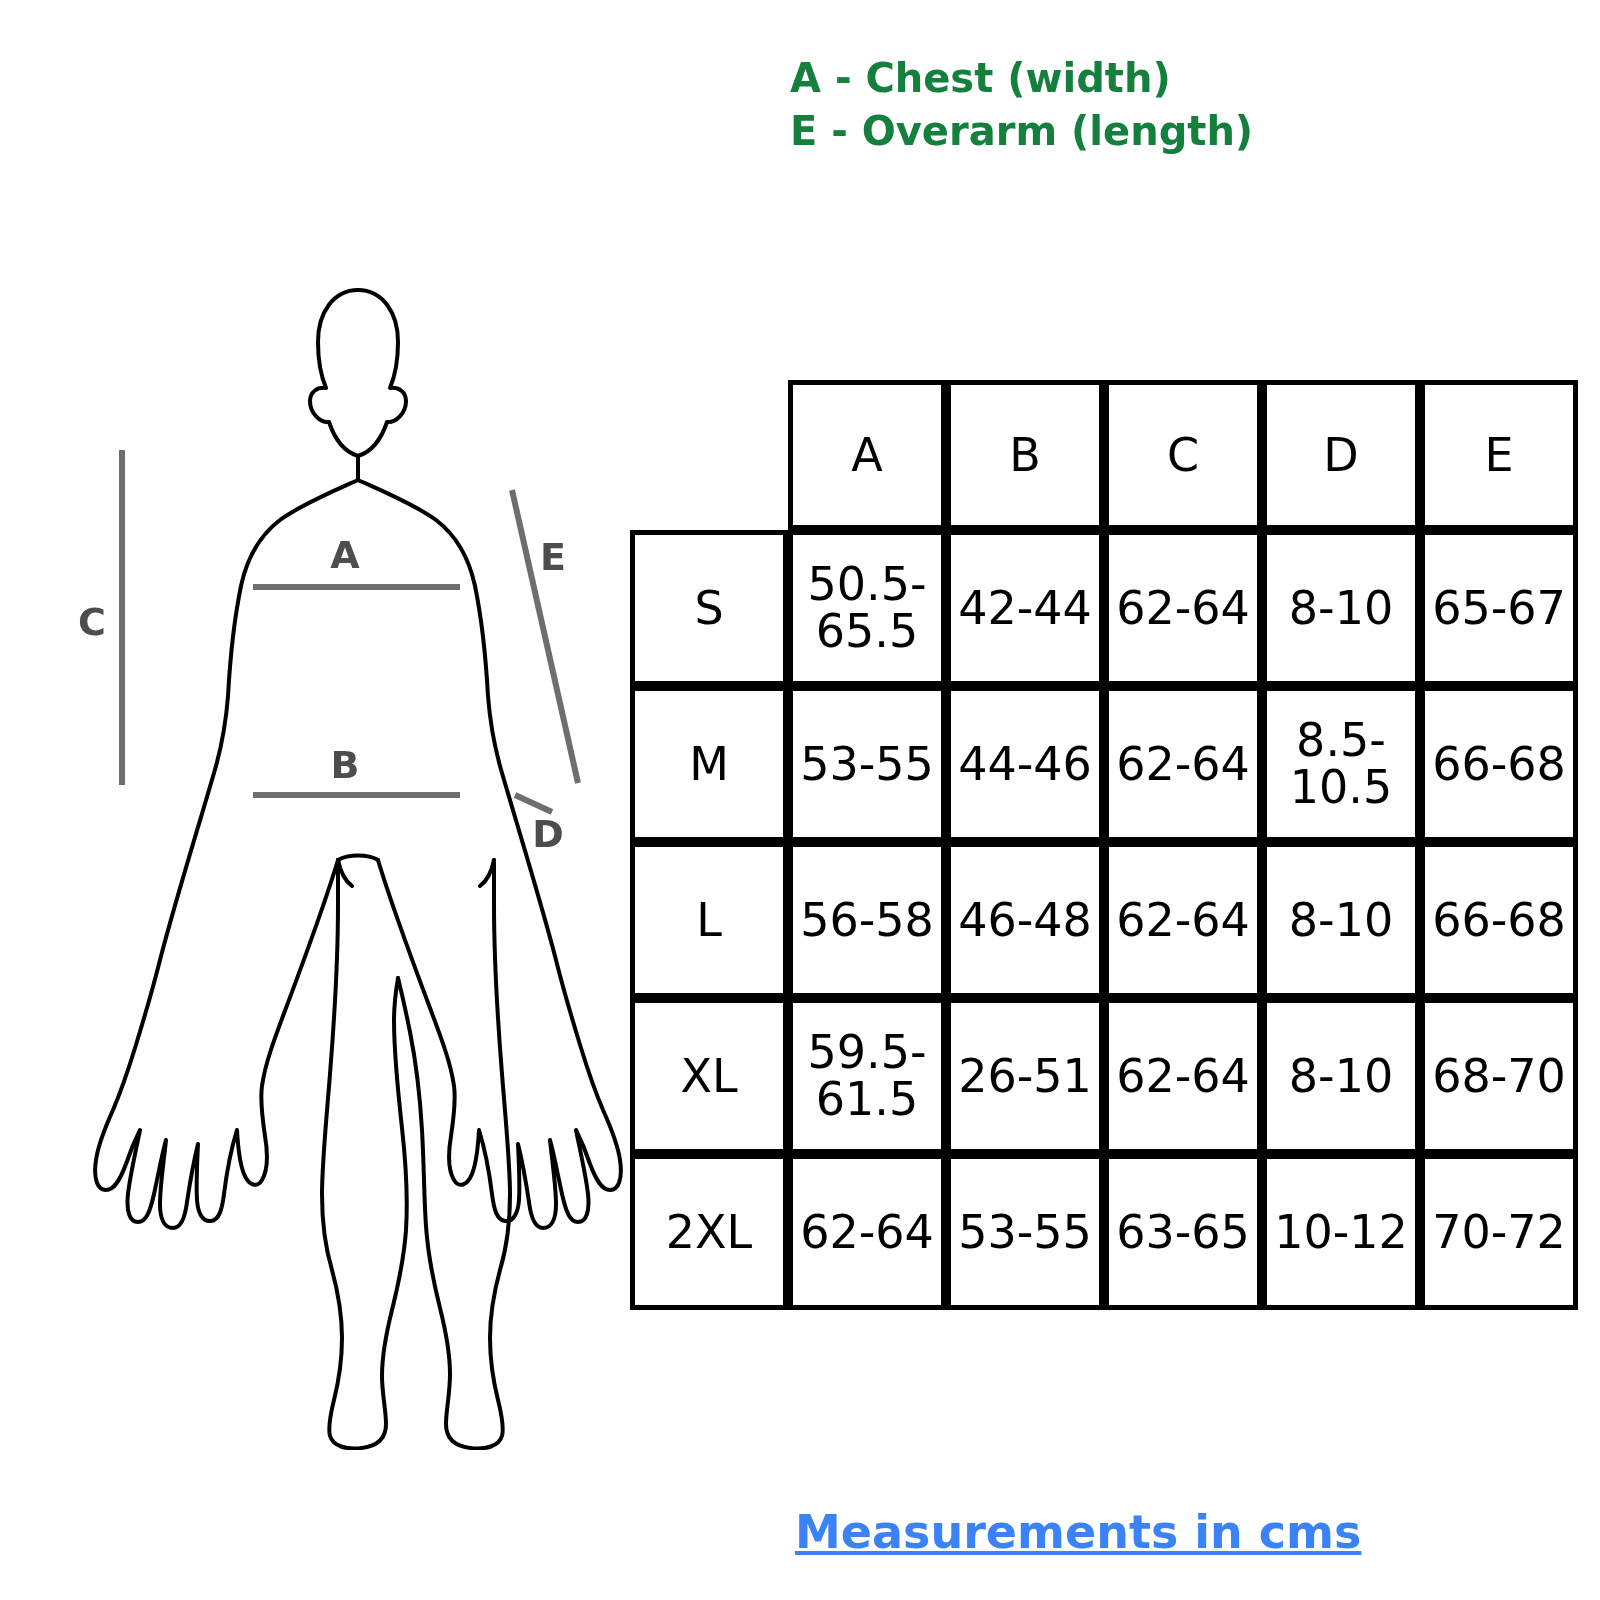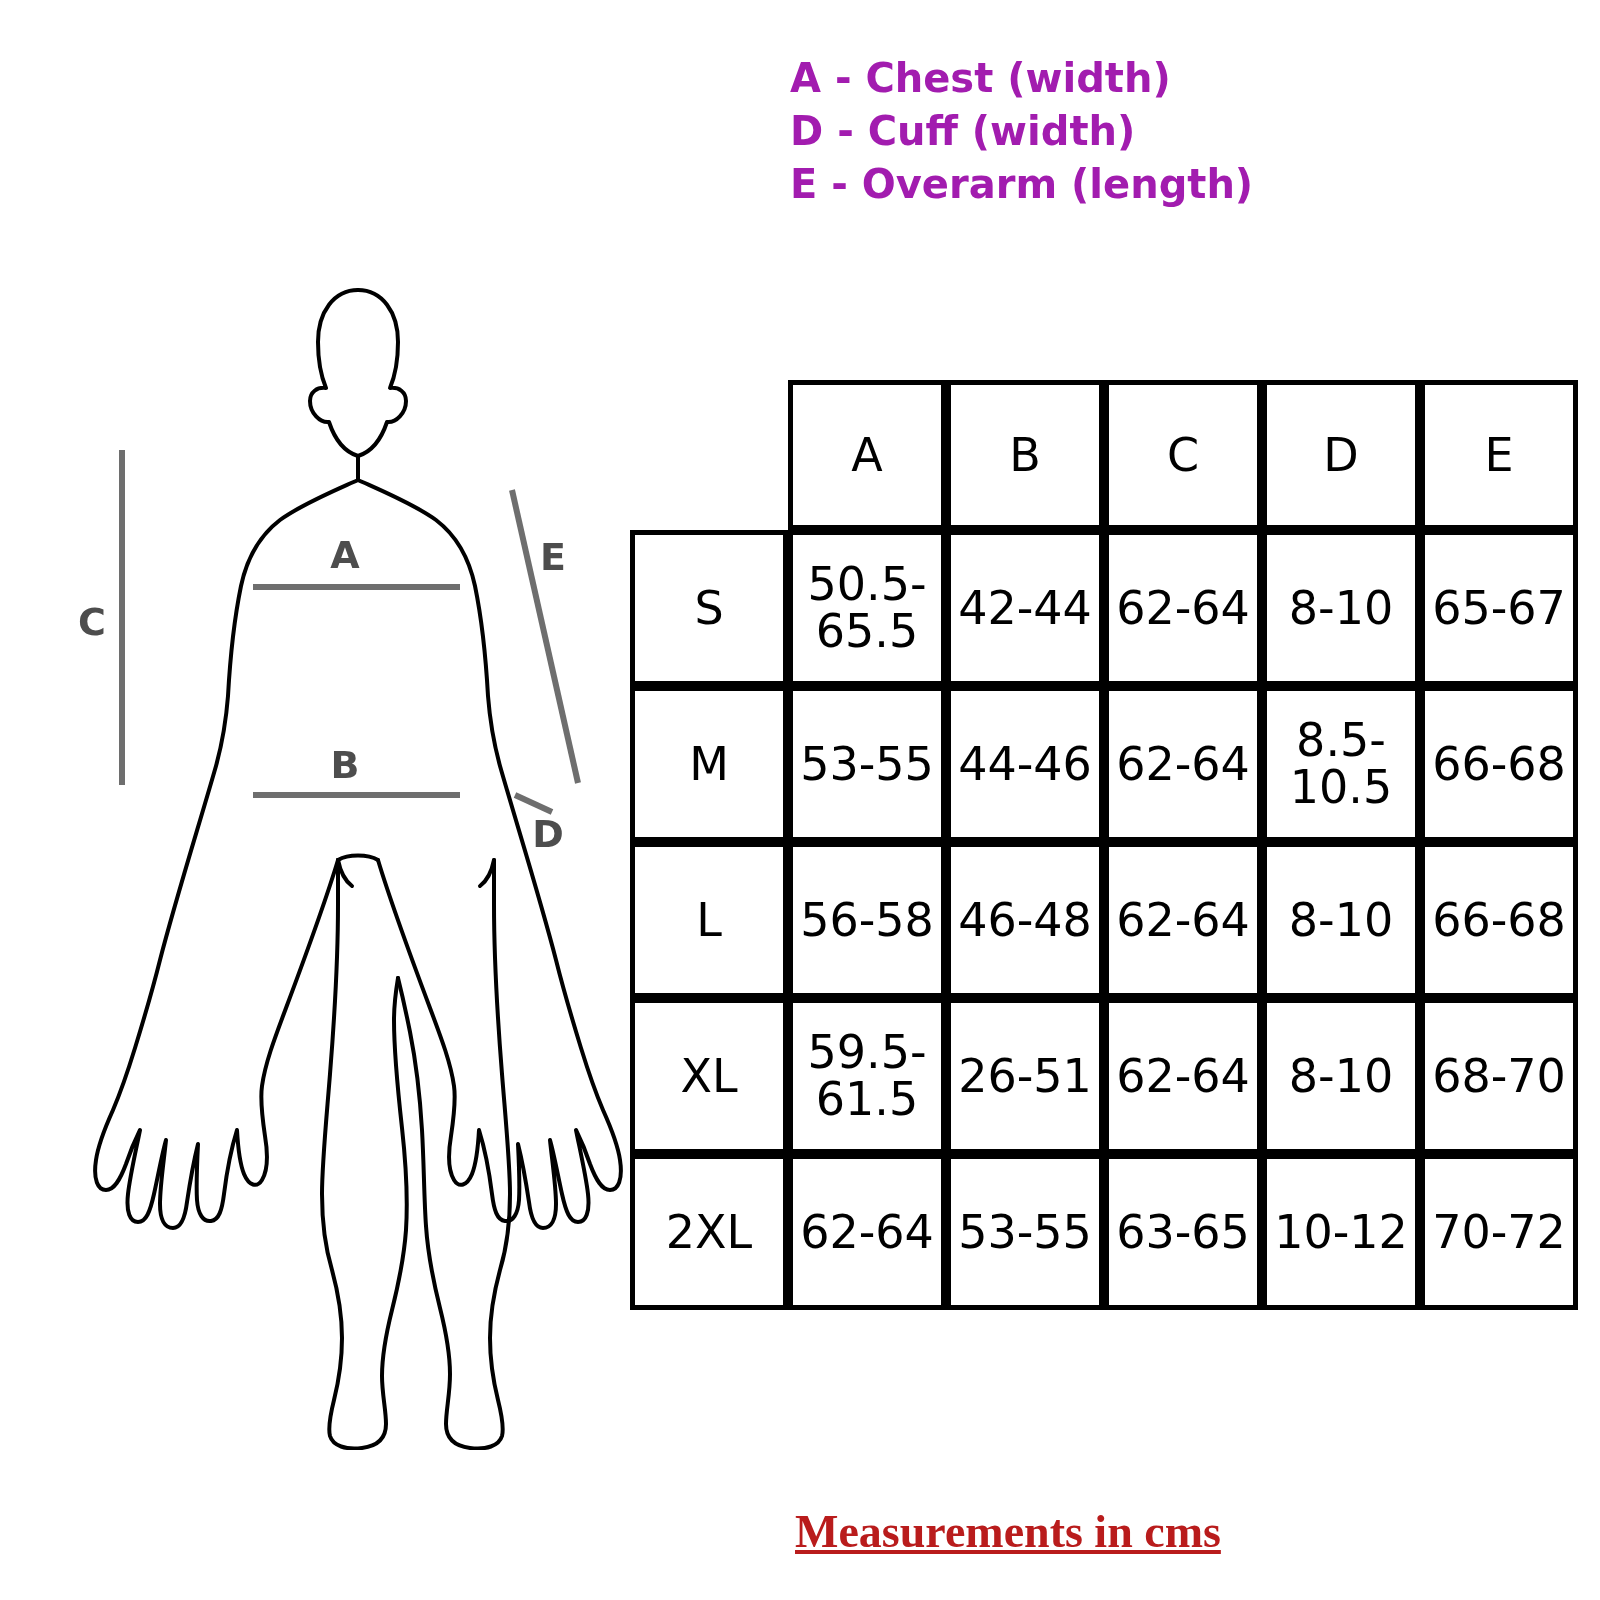--- a/index.html
+++ b/index.html
@@ -18,21 +18,21 @@
   
   #legend {
     position: absolute;
     left: 790px;
     top: 52px;
     width: 700px;
   }
   .legend-line {
     font-size: 40px;
     font-weight: bold;
-    color: #a21caf;
+    color: #15803d;
     line-height: 1.33;
     white-space: nowrap;
   }
 
   
   #figure-panel {
     position: absolute;
     left: 40px;
     top: 250px;
     width: 640px;
@@ -81,40 +81,38 @@
     height: 146px;
   }
 
   
   #footer-note {
     position: absolute;
     left: 795px;
     top: 1505px;
     font-size: 46px;
     font-weight: bold;
-    color: #b91c1c;
+    color: #3b82f6;
     text-decoration: underline;
     white-space: nowrap;
-    font-family: Liberation Serif, serif;
   }
 
   
   .fig-label {
     font-family: "DejaVu Sans", sans-serif;
     font-size: 38px;
     font-weight: bold;
     fill: #4d4d4d;
   }
 </style>
 </head>
 <body>
 
 <div id="legend">
   <div class="legend-line">A - Chest (width)</div>
-  <div class="legend-line">D - Cuff (width)</div>
   <div class="legend-line">E - Overarm (length)</div>
 </div>
 
 <div id="figure-panel">
   <svg id="figure-svg" width="640" height="1200" viewBox="0 0 640 1200">
 
     <path d="M305 45
              C 282 48 268 72 268 100
              C 268 118 272 132 277 142
              C 268 142 262 146 262 154

